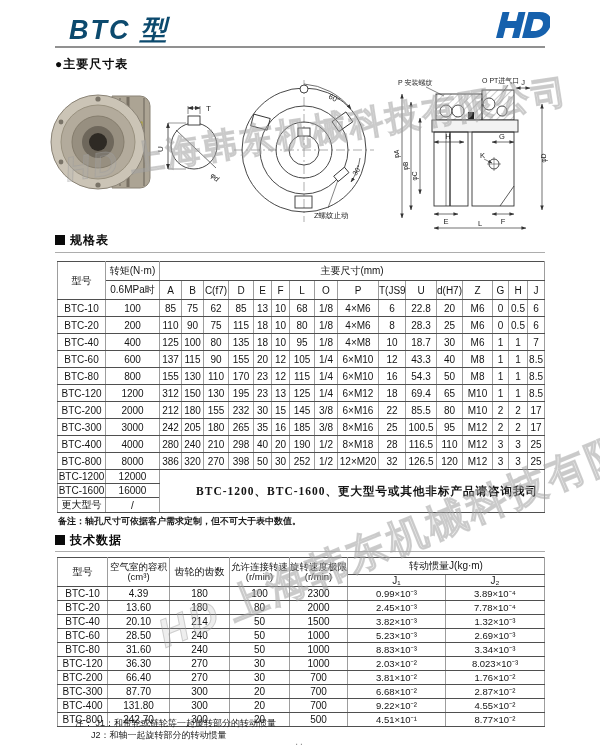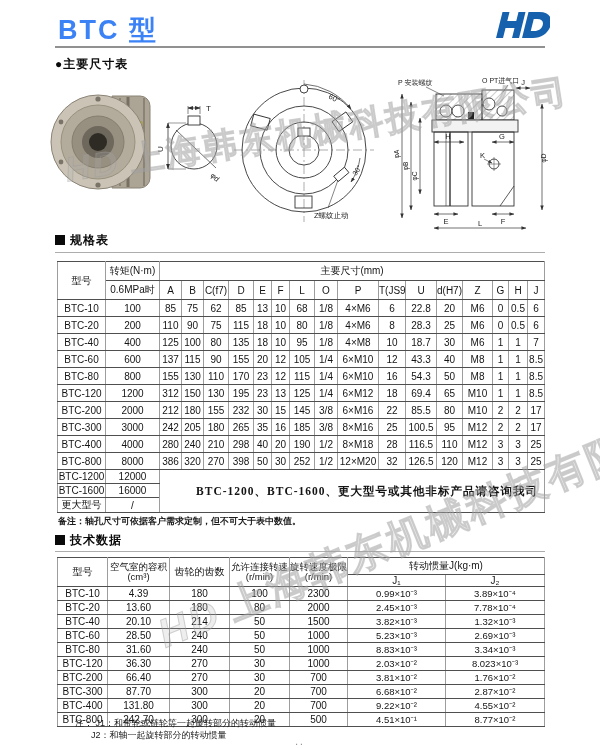--- a/index.html
+++ b/index.html
@@ -2,21 +2,21 @@
 <html><head>
 <meta charset="utf-8">
 <style>
   html,body { margin:0; padding:0; background:#e8e8e8; }
   .page {
     position:relative; width:600px; height:748px; margin:0 auto;
     background:#ffffff; overflow:hidden;
     font-family:"Liberation Sans", sans-serif; color:#111;
   }
   
-  .title { position:absolute; left:58px; top:12px; font-size:27px; font-weight:bold; letter-spacing:2px; color:#3b82f6; }
+  .title { position:absolute; left:69px; top:12px; font-size:27px; font-weight:bold; letter-spacing:2px; color:#0c4a6e;font-style:italic; }
   .hd-logo { position:absolute; right:50px; top:8px; }
   .header-rule { position:absolute; left:55px; top:46px; width:490px; height:2px; background:#919191; }
   
   .sec { position:absolute; font-size:12px; font-weight:bold; color:#0a0a0a; letter-spacing:1px; }
   .sec .sq { display:inline-block; width:10px; height:10px; background:#0a0a0a; margin-right:5px; vertical-align:-1px; }
   .sec-rule { position:absolute; left:55px; width:490px; height:1px; background:#adadad; }
   
   .drawings { position:absolute; left:48px; top:70px; width:504px; height:160px; }
   svg text { font-family:"Liberation Sans", sans-serif; fill:#1c1c1c; }
   

